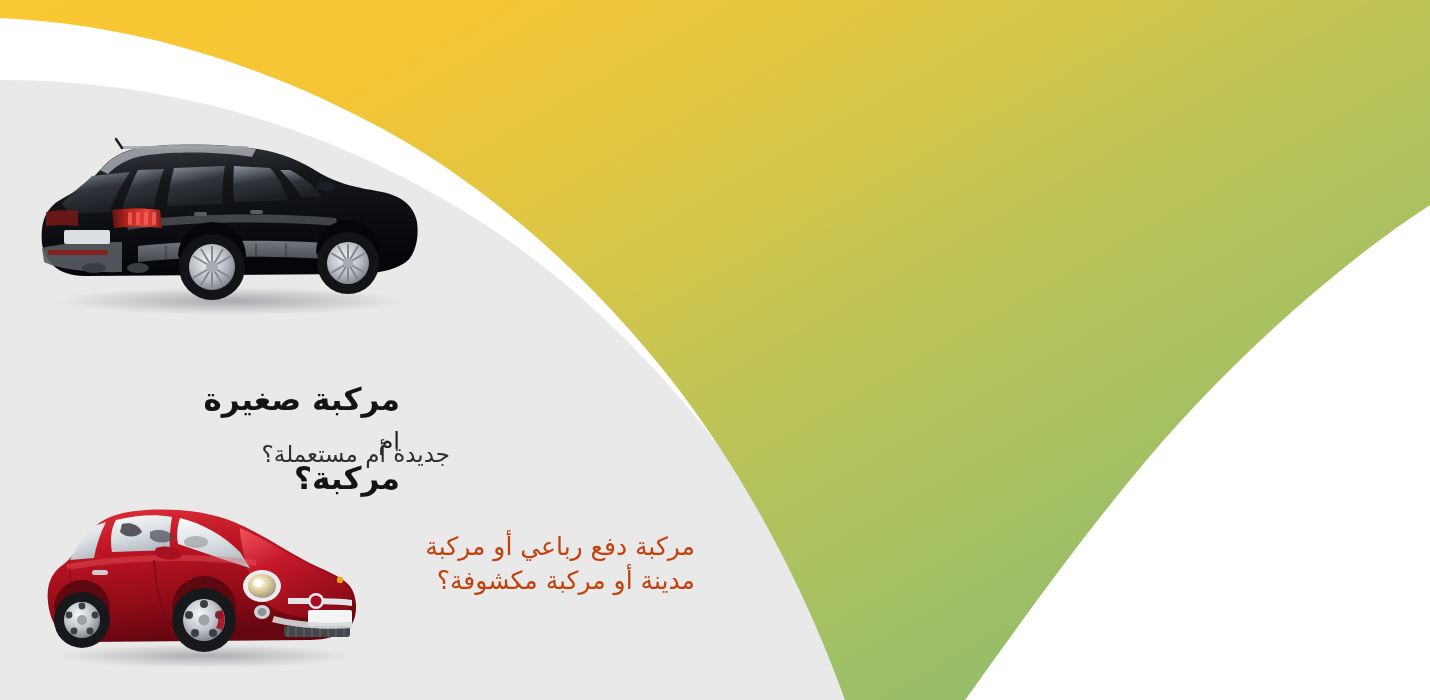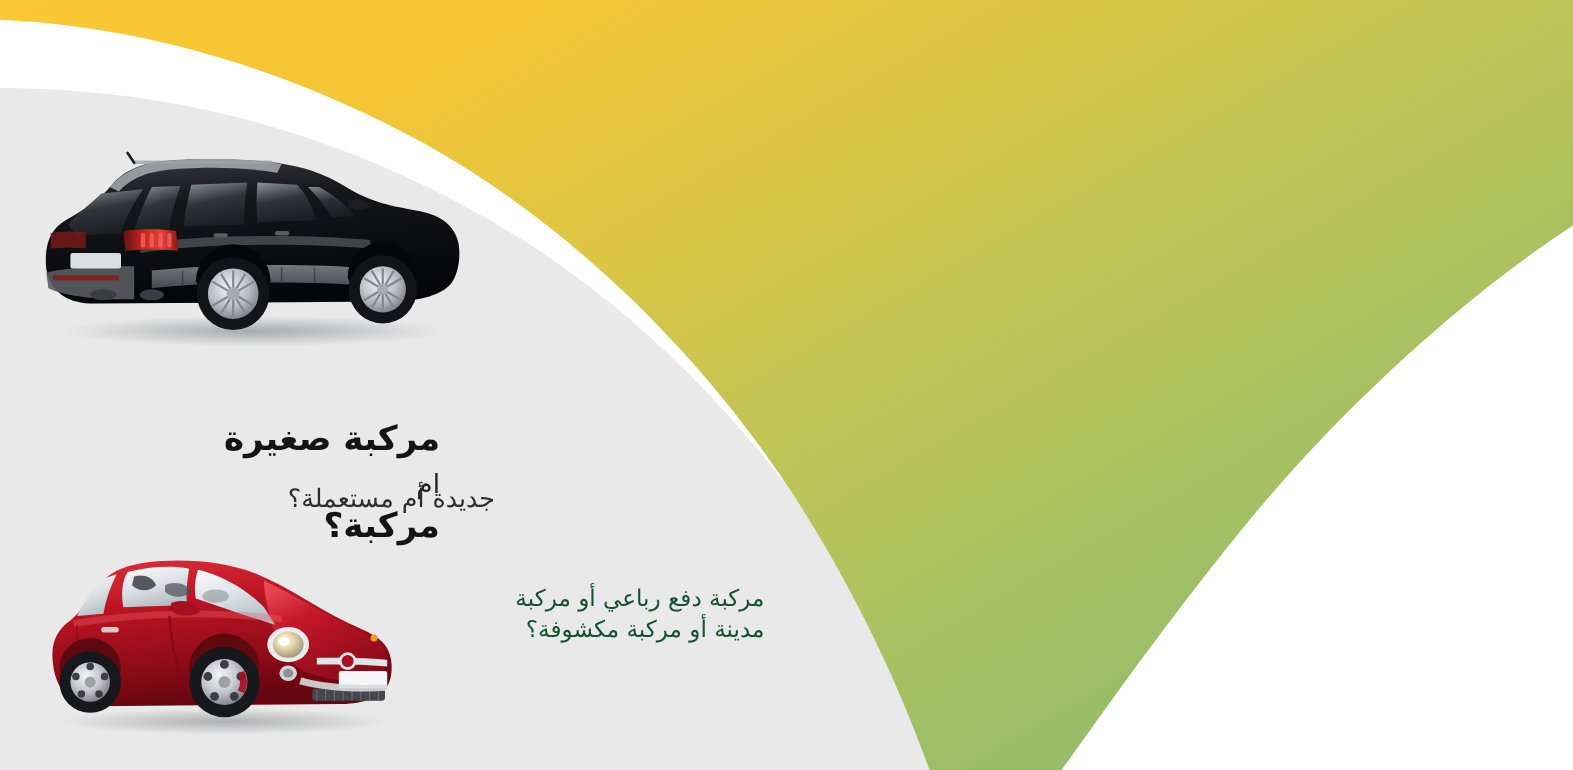--- a/index.html
+++ b/index.html
@@ -53,22 +53,22 @@
     top: 440px;
     width: 250px;
     font-size: 23px;
     color: #2e2e2e;
     font-weight: normal;
   }
   #sub-2 {
     left: 400px;
     top: 530px;
     width: 295px;
-    font-size: 21px;
-    color: #14532d;
+    font-size: 25px;
+    color: #c2410c;
     font-weight: normal;
     line-height: 1.35;
   }
 
   
   .car {
     position: absolute;
   }
   #car-suv {
     left: 26px;

